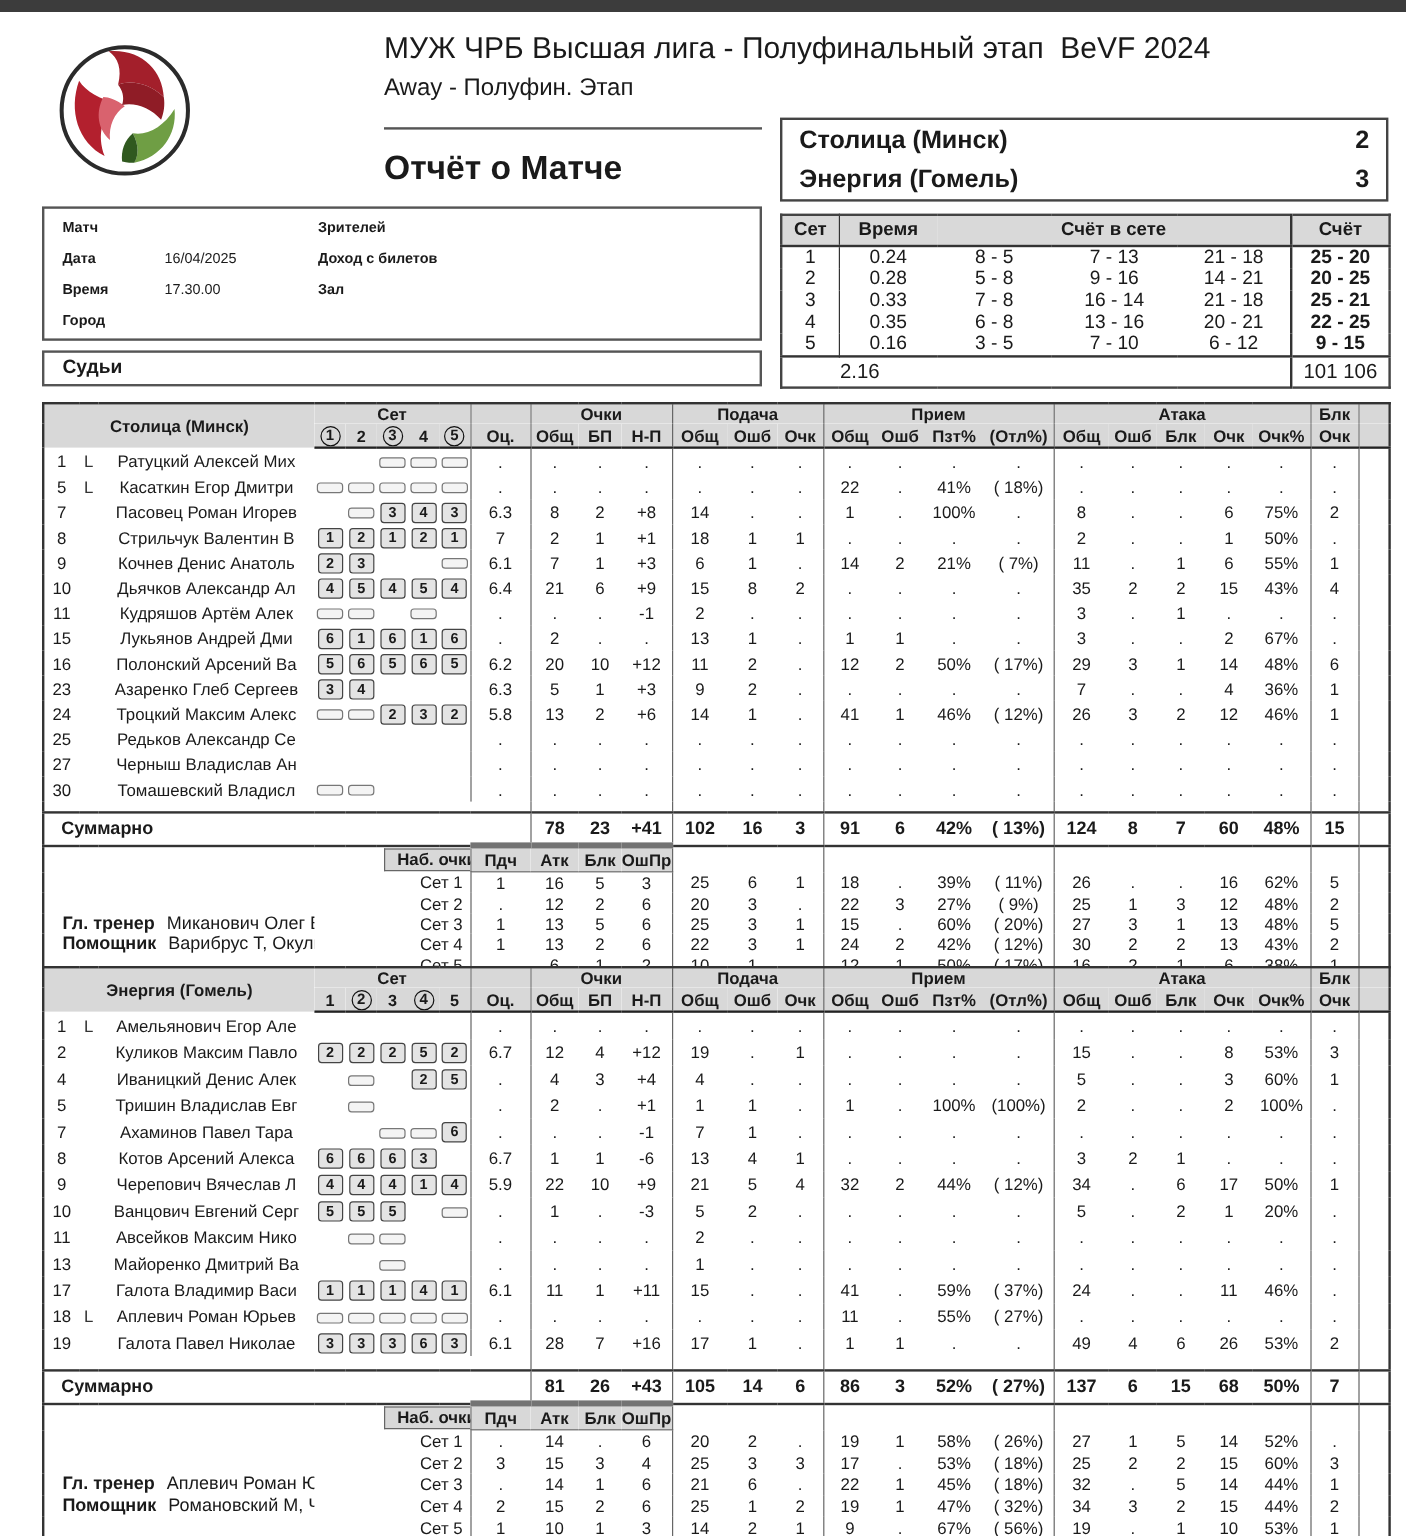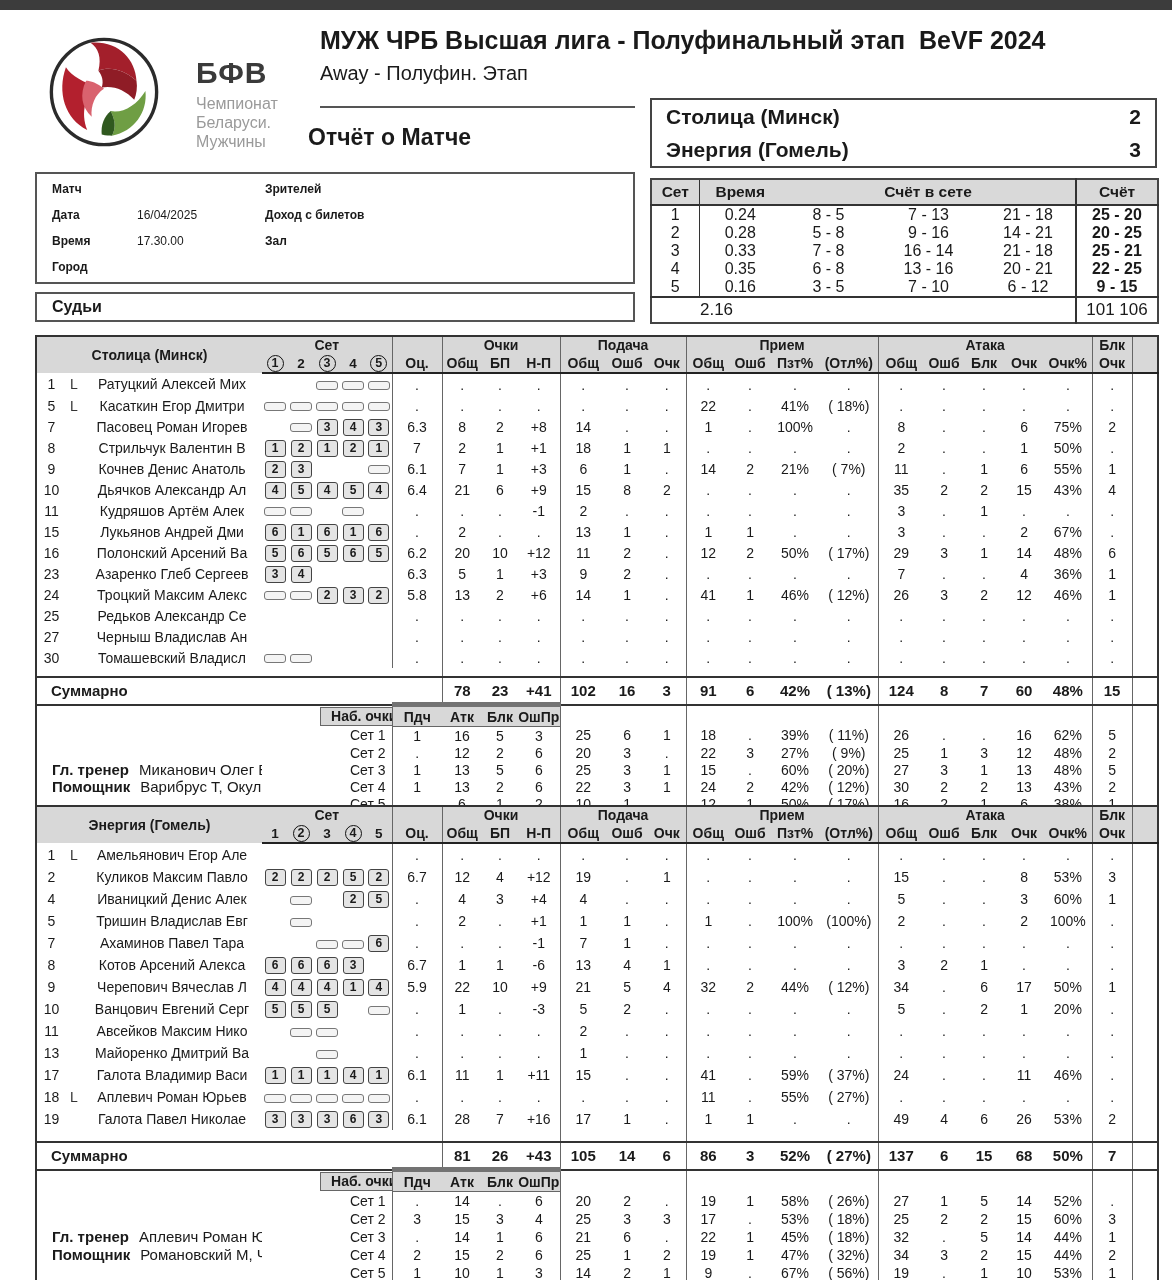--- a/index.html
+++ b/index.html
@@ -6,24 +6,24 @@
   body{font-family:"Liberation Sans", sans-serif; color:#1a1a1a;}
   #page{position:relative;width:1172px;height:1280px;overflow:hidden;background:#fff;}
   .topbar{position:absolute;left:0;top:0;width:1172px;height:10px;background:#3c3c3c;}
 
   
   .logo-wrap{position:absolute;left:48px;top:36px;width:270px;height:130px;}
   .logo-svg{position:absolute;left:0;top:0;}
   .org-block{position:absolute;left:148px;top:20px;}
   .org-name{font-size:30px;font-weight:bold;color:#3a3a3a;letter-spacing:1px;}
   .org-cap{font-size:16px;color:#9a9a9a;line-height:19px;margin-top:4px;}
-  .title{position:absolute;left:320px;top:26px;font-size:25px;font-weight:bold;white-space:pre;}
+  .title{position:absolute;left:320px;top:26px;font-size:25px;font-weight:normal;white-space:pre;}
   .subtitle{position:absolute;left:320px;top:62px;font-size:20px;}
   .title-rule{position:absolute;left:320px;top:106px;width:315px;height:2px;background:#555;}
-  .report{position:absolute;left:308px;top:124px;font-size:23px;font-weight:bold;}
+  .report{position:absolute;left:320px;top:124px;font-size:28px;font-weight:bold;}
 
   
   .scorebox{position:absolute;left:650px;top:98px;width:507px;height:70px;border:2px solid #444;box-sizing:border-box;}
   .scorebox .row{height:33px;line-height:33px;padding:0 14px;display:flex;justify-content:space-between;font-size:21px;font-weight:bold;}
   
   .mi-box{position:absolute;left:35px;top:172px;width:600px;height:112px;border:2px solid #555;box-sizing:border-box;}
   .mi-box span{position:absolute;font-size:12px;white-space:nowrap;}
   .lbl{font-weight:bold;}
   .ref-box{position:absolute;left:35px;top:292px;width:600px;height:30px;border:2px solid #555;box-sizing:border-box;}
   .ref-box span{position:absolute;left:15px;top:4px;font-size:16px;font-weight:bold;}
@@ -83,28 +83,20 @@
   <div class="logo-wrap">
     <svg class="logo-svg" width="112" height="112" viewBox="0 0 100 100">
       <circle cx="50" cy="50" r="47" fill="#ffffff" stroke="#2b2b2b" stroke-width="3"></circle>
       <path d="M38 6 C62 4 78 20 79 40 C68 30 55 27 45 31 C48 19 45 11 38 6 Z" fill="#a31f2b"></path>
       <path d="M16 28 C8 50 15 74 35 84 C29 68 33 53 45 45 C32 42 21 36 16 28 Z" fill="#b3202e"></path>
       <path d="M34 40 C28 52 30 64 39 72 C38 62 42 52 50 47 C44 42 38 40 34 40 Z" fill="#d9626e"></path>
       <path d="M57 89 C77 85 89 68 87 49 C79 62 67 69 56 67 C61 77 60 84 57 89 Z" fill="#6f9e44"></path>
       <path d="M56 67 C50 72 47 80 48 88 C52 89 55 89 57 89 C60 84 61 77 56 67 Z" fill="#30591f"></path>
       <path d="M45 31 C55 27 68 30 79 40 C80 46 79 52 77 57 C69 48 58 44 48 46 C50 40 48 35 45 31 Z" fill="#8f1c26"></path>
     </svg>
-    <div class="org-block">
-      <div class="org-name">БФВ</div>
-      <div class="org-cap">
-        <div>Чемпионат</div>
-        <div>Беларуси.</div>
-        <div>Мужчины</div>
-      </div>
-    </div>
   </div>
 
   <div class="title">МУЖ ЧРБ Высшая лига - Полуфинальный этап  BeVF 2024</div>
   <div class="subtitle">Away - Полуфин. Этап</div>
   <div class="title-rule"></div>
   <div class="report">Отчёт о Матче</div>
 
   <div class="scorebox">
     <div class="row">
       <span>Столица (Минск)</span>

